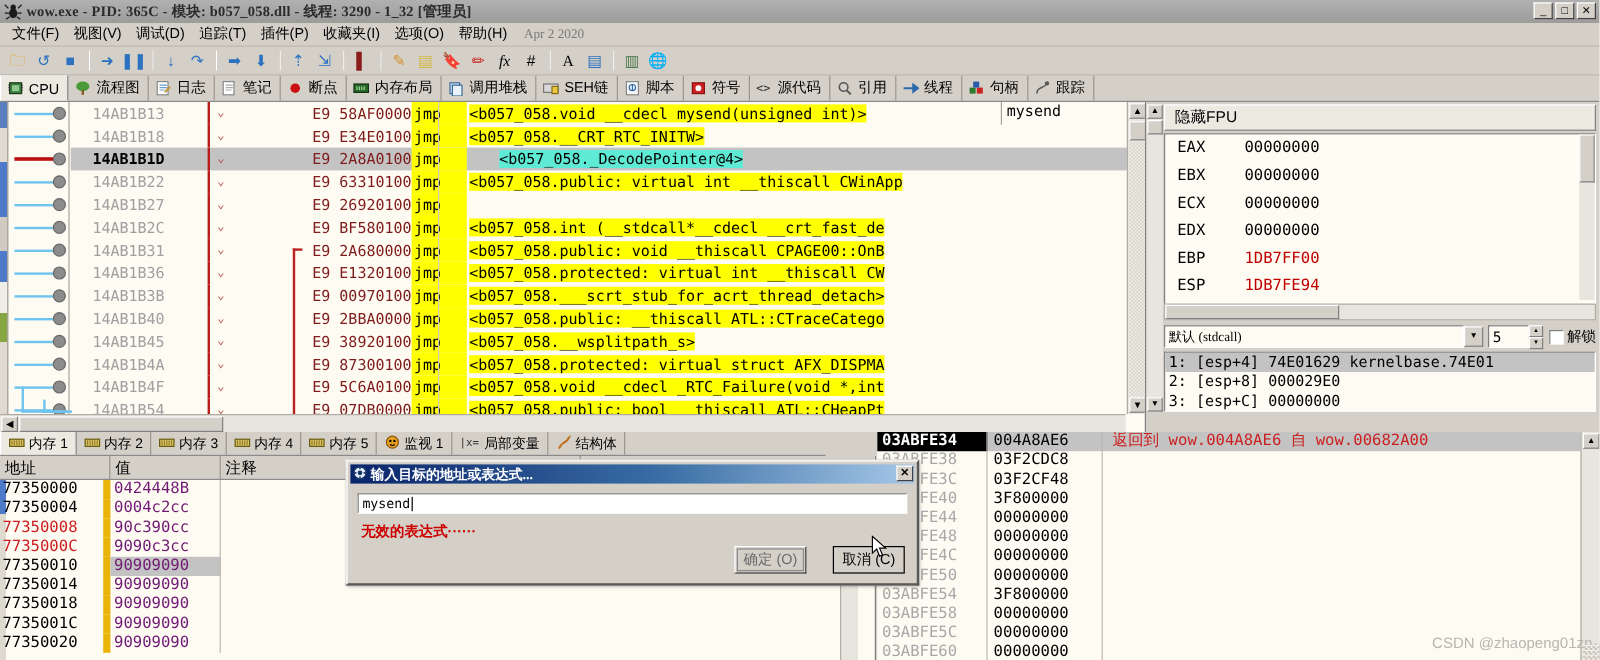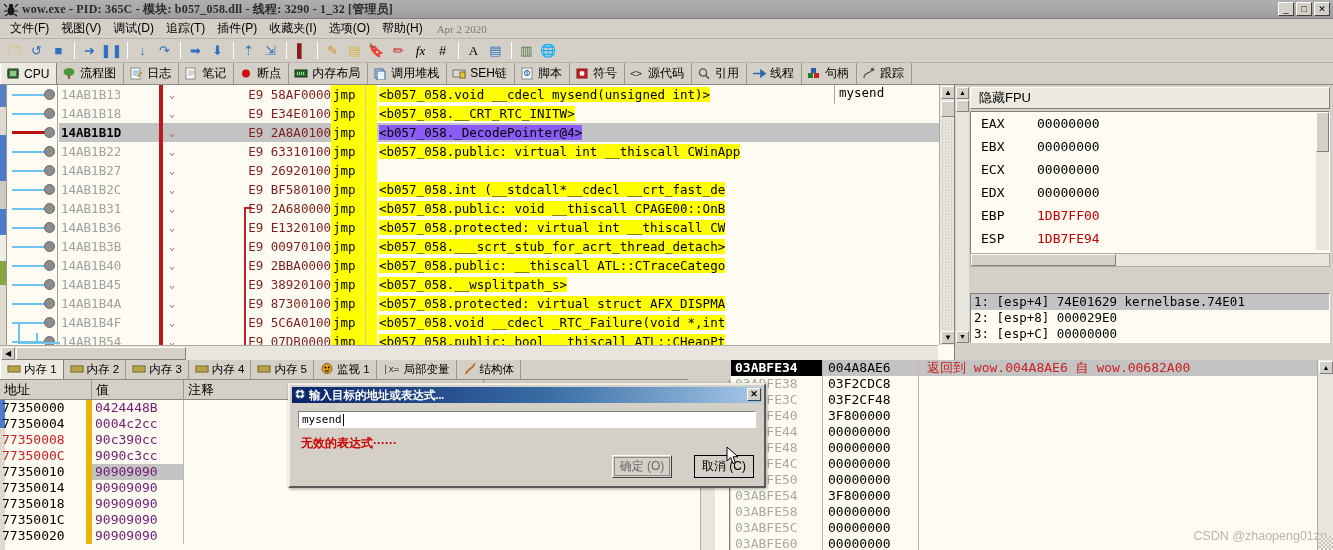--- a/index.html
+++ b/index.html
@@ -160,38 +160,38 @@
     position: absolute; left: 59px; top: 0; right: 0; height: 260px;
     font-family: "DejaVu Sans Mono", monospace;
     font-size: 12.5px;
   }
   .drow {
     position: relative; height: 19px; line-height: 19px; white-space: nowrap;
     display: flex;
   }
   .drow.selected { background: #c3c3c3; }
   .c-addr {
-    width: 104px; padding-left: 2px; color: #a0a0a0; flex: none;
-    border-right: 4px solid #b91c1c;
+    width: 116px; padding-left: 18px; color: #a0a0a0; flex: none;
+    border-right: 2px solid #b91c1c;
   }
   .drow.selected .c-addr { color: #000; font-weight: bold; }
   .c-mark { width: 18px; flex: none; text-align: center; color: #b04040;
             font-size: 10px; position: relative; }
   .c-bytes { width: 150px; flex: none; color: #7f1d1d; text-align: right; }
   .c-mn {
     width: 46px; flex: none; color: #000; background: #ffff00;
     padding-left: 2px;
   }
   .drow.selected .c-mn { background: #ffff00; }
   .c-op {
     flex: none; color: #000;
     padding-left: 2px;
   }
   .c-op span.hl { background: #ffff00; }
-  .drow.selected .c-op span.hl { background: #8b5cf6; }
+  .drow.selected .c-op span.hl { background: #5eead4; margin-left: 25px; }
   .opsep { position:absolute; left:306px; top:0; bottom:0; width:1px; background:#cfcbc2; }
   .c-cmt {
     position: absolute; left: 775px; top: 0; width: 120px;
     padding-left: 4px; color: #000; background: transparent;
     border-left: 1px solid #a9a59c; height: 19px;
   }
   .redbar {
     position: absolute; left: 185px; top: 122px;
     width: 2px; height: 155px; background: #bb2222;
   }
@@ -871,20 +871,37 @@
         </div>
         <div class="reg-vscroll">
         <div class="reg-vthumb"></div>
       </div>
     </div>
 
     <div class="reg-hscroll">
       <div class="reg-hthumb"></div>
     </div>
 
+    <div class="calldrop">
+      <div class="cd-combo">
+        <span>默认 (stdcall)</span>
+      </div>
+      <div class="cd-arrow">▼</div>
+      <div class="cd-spin">
+        <span>5</span>
+      </div>
+      <div class="cd-spinbtns">
+        <div class="cd-spinbtn">▲</div>
+        <div class="cd-spinbtn">▼</div>
+      </div>
+      <div class="cd-check">
+        <span class="cbox"></span>
+        <span>解锁</span>
+      </div>
+    </div>
 
     <div class="stackargs" id="stackargs">
         <div class="sa-row sel">1: [esp+4]  74E01629 kernelbase.74E01</div>
         <div class="sa-row">2: [esp+8]  000029E0</div>
         <div class="sa-row">3: [esp+C]  00000000</div>
       </div>
   </div>
 
   <div class="bottomtabs" id="bottomtabs">
       <div class="btab active">

